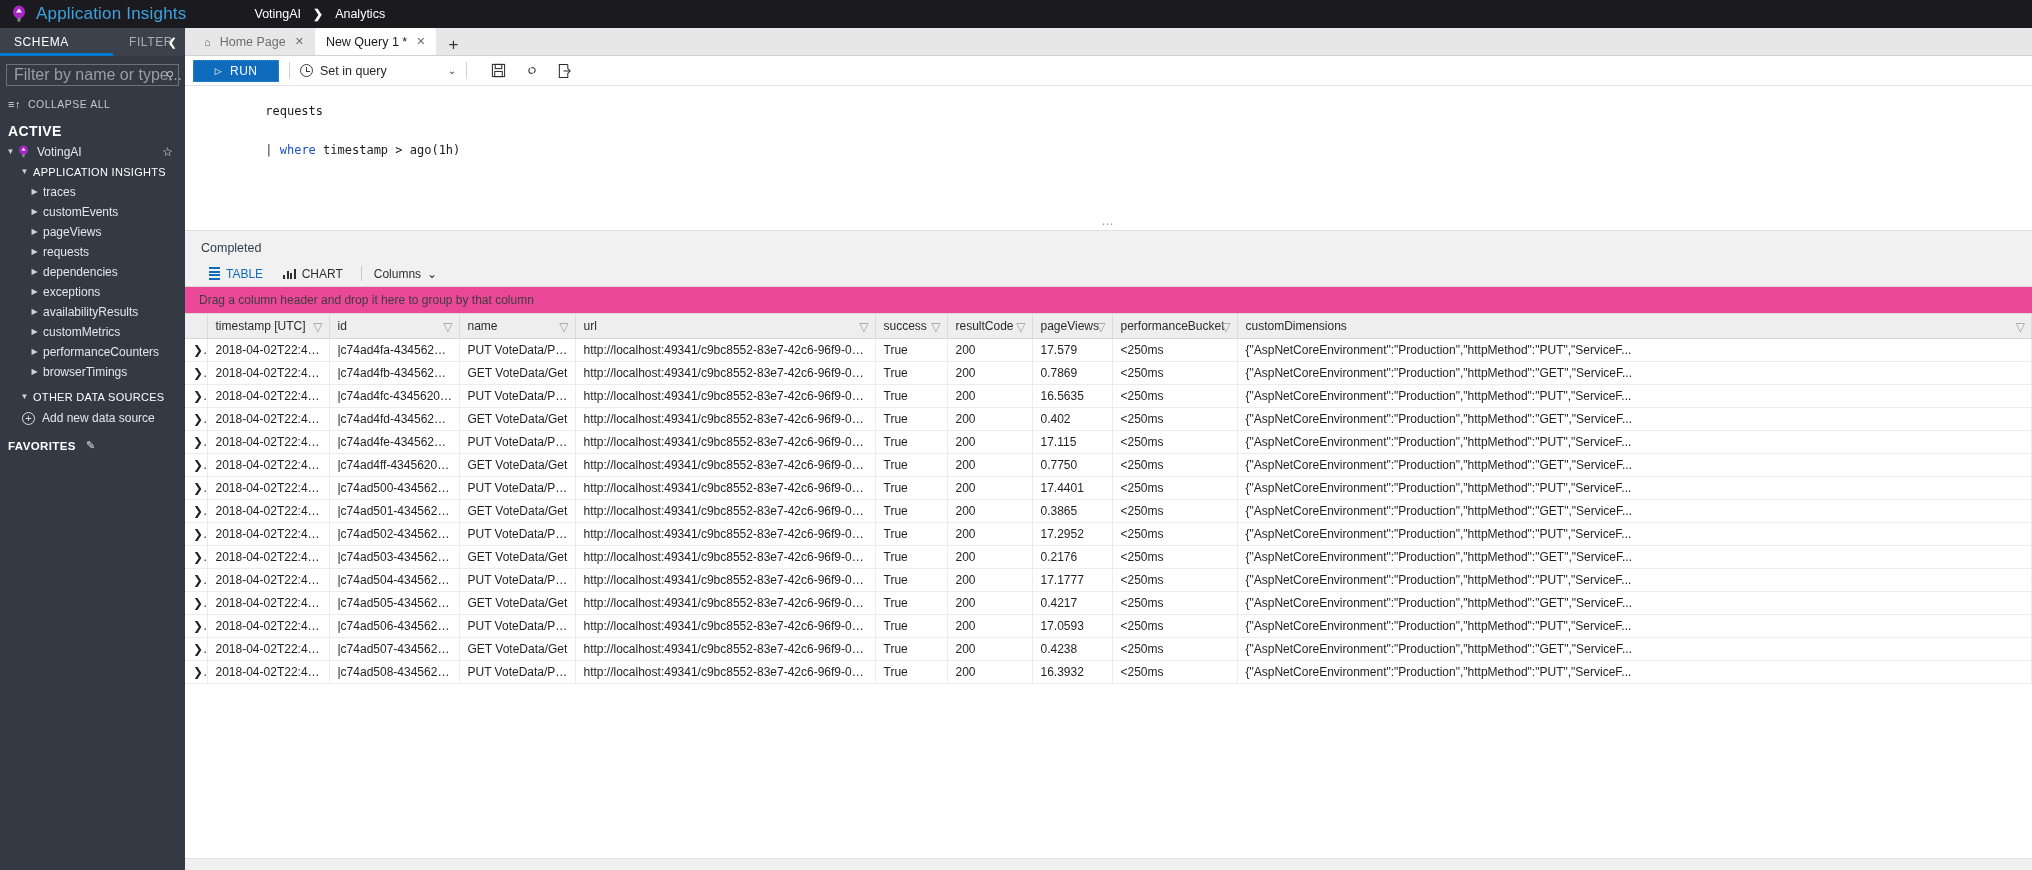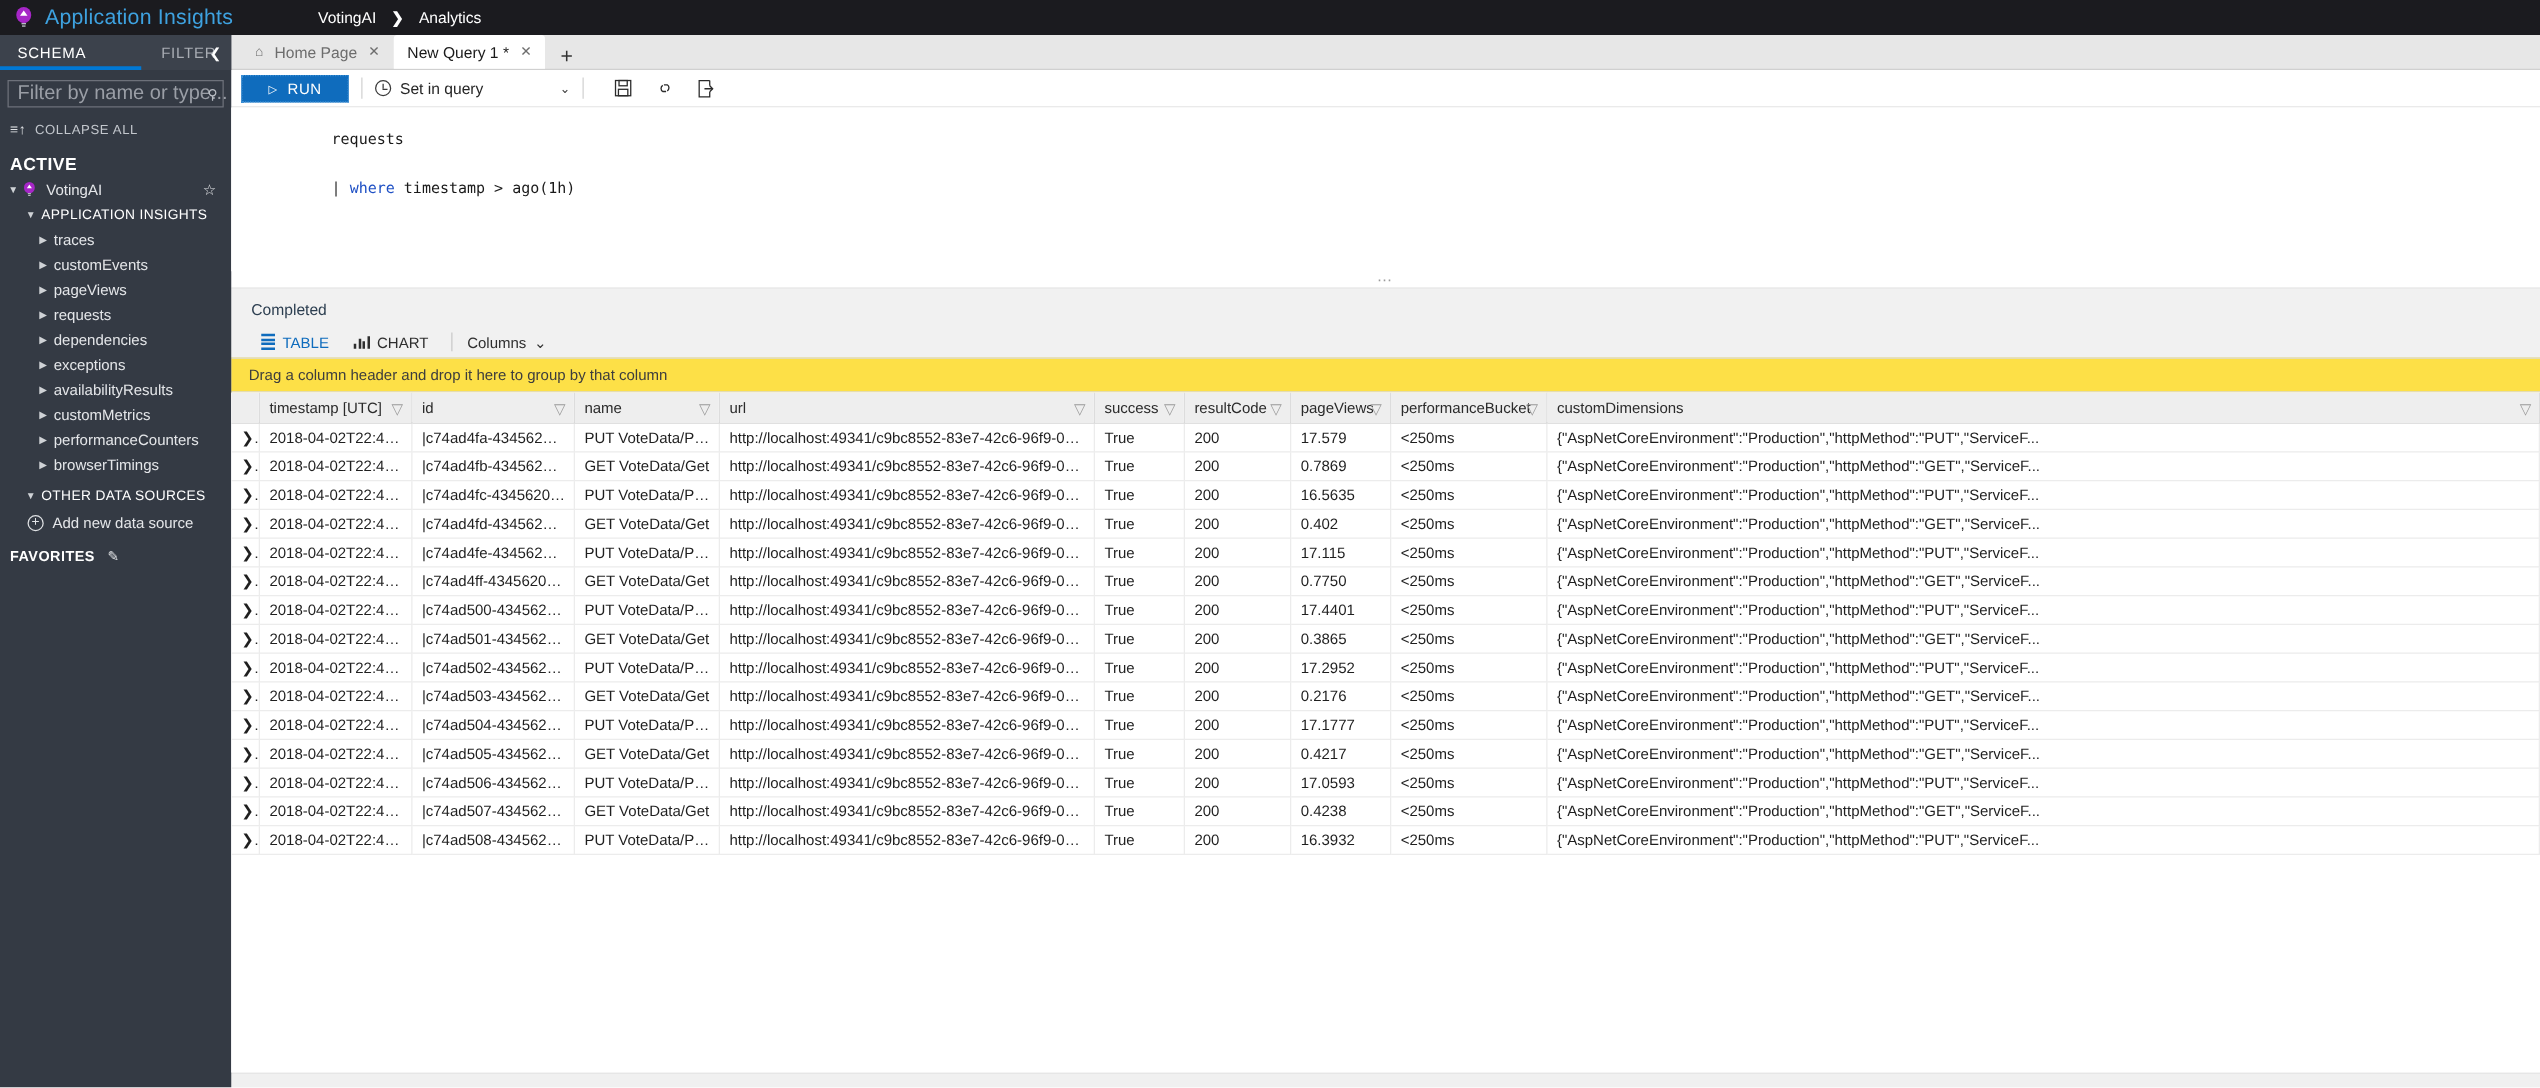--- a/index.html
+++ b/index.html
@@ -144,21 +144,21 @@
   .vtab.active { color: #0f6cbd; }
   .vtab.inactive { color: #2f2f2f; }
   .vt-sep { width: 1px; height: 15px; background: #c9c9c9; margin: 0 8px; }
   .cols-btn { display: flex; align-items: center; gap: 6px; font-size: 12px; color: #2f2f2f; padding-left: 4px; }
   .grid-ico { display: flex; flex-direction: column; gap: 1.5px; }
   .grid-ico i { display: block; width: 11px; height: 2px; background: currentColor; }
   .bars-ico { display: flex; align-items: flex-end; gap: 1.5px; height: 10px; }
   .bars-ico i { width: 2px; background: currentColor; }
 
   .dropzone {
-    background: #fde047; border-top: 1px solid #dadada; border-bottom: 1px solid #dadada;
+    background: #ec4899; border-top: 1px solid #dadada; border-bottom: 1px solid #dadada;
     padding: 6px 0 6px 14px; font-size: 12px; color: #3d3d3d;
   }
 
   .grid-wrap { flex: 1; background: #fff; overflow: hidden; position: relative; }
   table.grid { border-collapse: collapse; width: 100%; table-layout: fixed; }
   table.grid th {
     background: #eeeeee; font-weight: normal; font-size: 12px; color: #2b2b2b;
     text-align: left; padding: 5px 6px 5px 8px; height: 23px;
     border-right: 1px solid #dcdcdc; border-bottom: 1px solid #d6d6d6;
     position: relative; white-space: nowrap; overflow: hidden;

